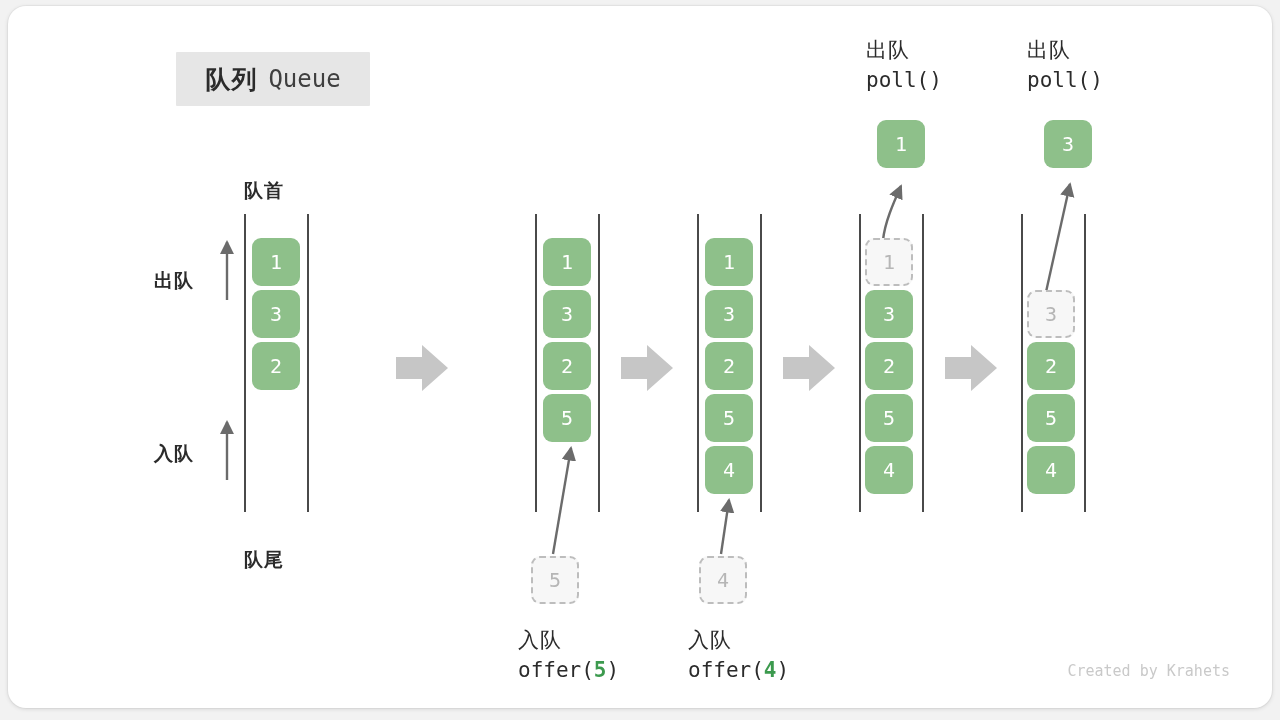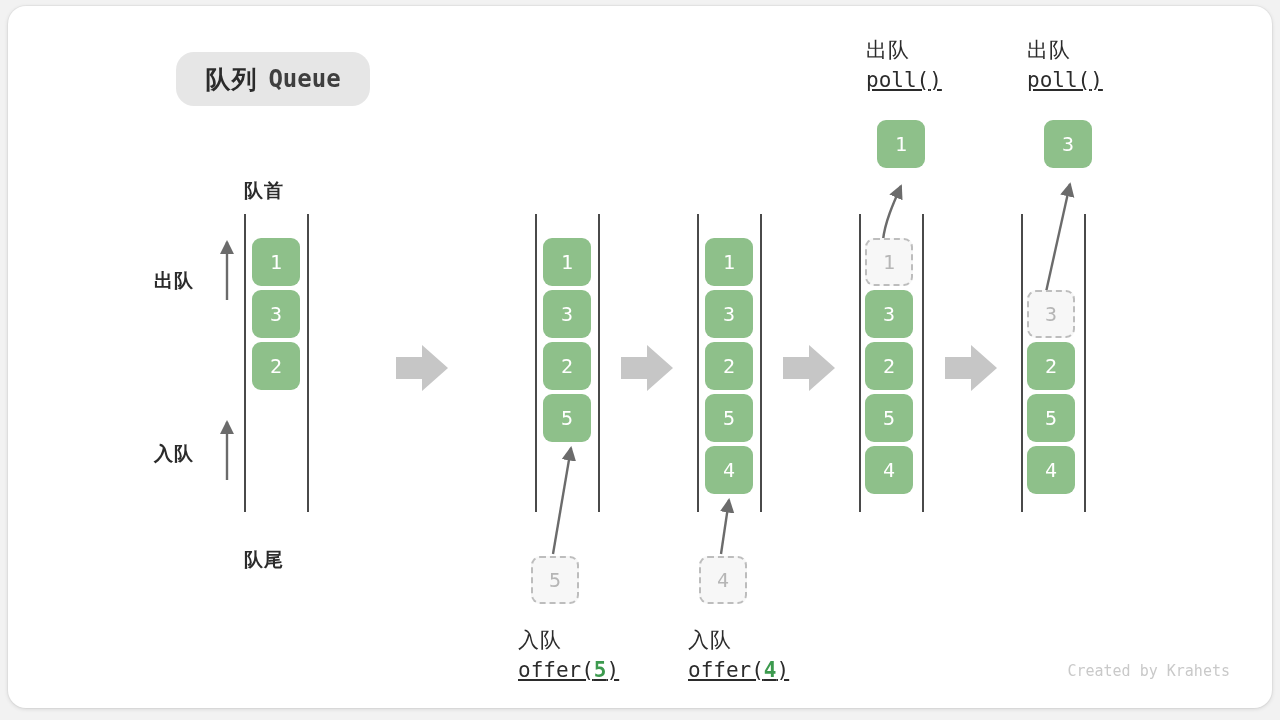--- a/index.html
+++ b/index.html
@@ -27,38 +27,37 @@
   }
 
   
   #title-badge {
     position: absolute;
     left: 168px;
     top: 46px;
     width: 194px;
     height: 54px;
     background: #e6e6e6;
-    border-radius: 18px;
+    border-radius: 1px;
     display: flex;
     align-items: center;
     justify-content: center;
     gap: 11px;
     white-space: nowrap;
   }
   .title-cn {
     font-size: 25px;
     font-weight: bold;
     color: #2b2b2b;
     letter-spacing: 1px;
   }
   .title-en {
     font-size: 24px;
     color: #3f3f3f;
     font-family: "DejaVu Sans Mono", "Liberation Mono", monospace;
-    font-weight: bold;
   }
 
   
   .cn-bold {
     position: absolute;
     font-size: 19px;
     font-weight: bold;
     color: #2b2b2b;
     white-space: nowrap;
     letter-spacing: 1px;
@@ -73,21 +72,20 @@
     display: block;
     font-size: 21px;
     color: #2b2b2b;
     letter-spacing: 1px;
   }
   .caption .code {
     display: block;
     font-size: 21px;
     color: #2b2b2b;
     font-family: "DejaVu Sans Mono", "Liberation Mono", monospace;
-    text-decoration: underline;
   }
   .caption .code .arg { color: #3c9a4e; font-weight: bold; }
 
   
   .rail {
     position: absolute;
     width: 1.6px;
     background: #4a4a4a;
   }
 

